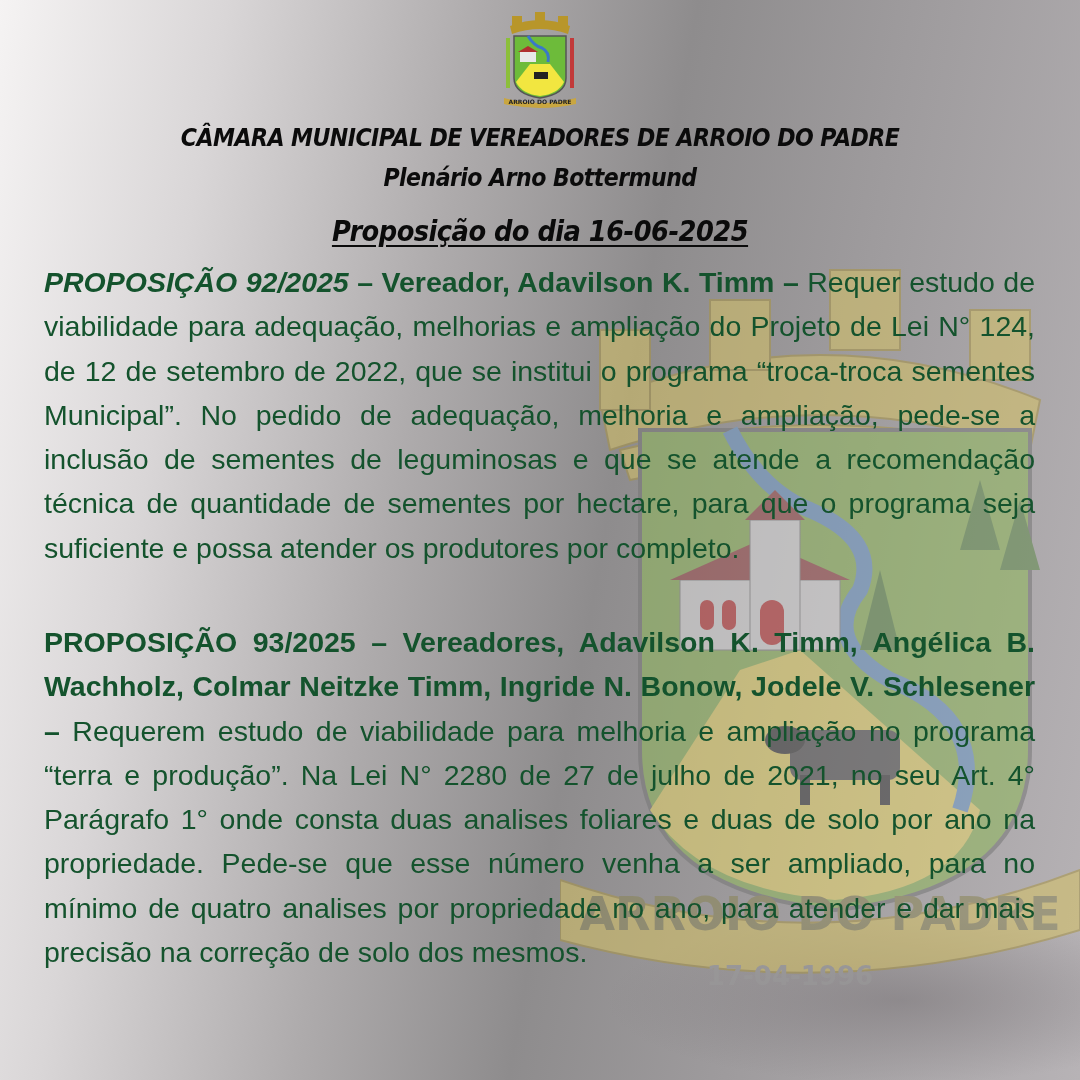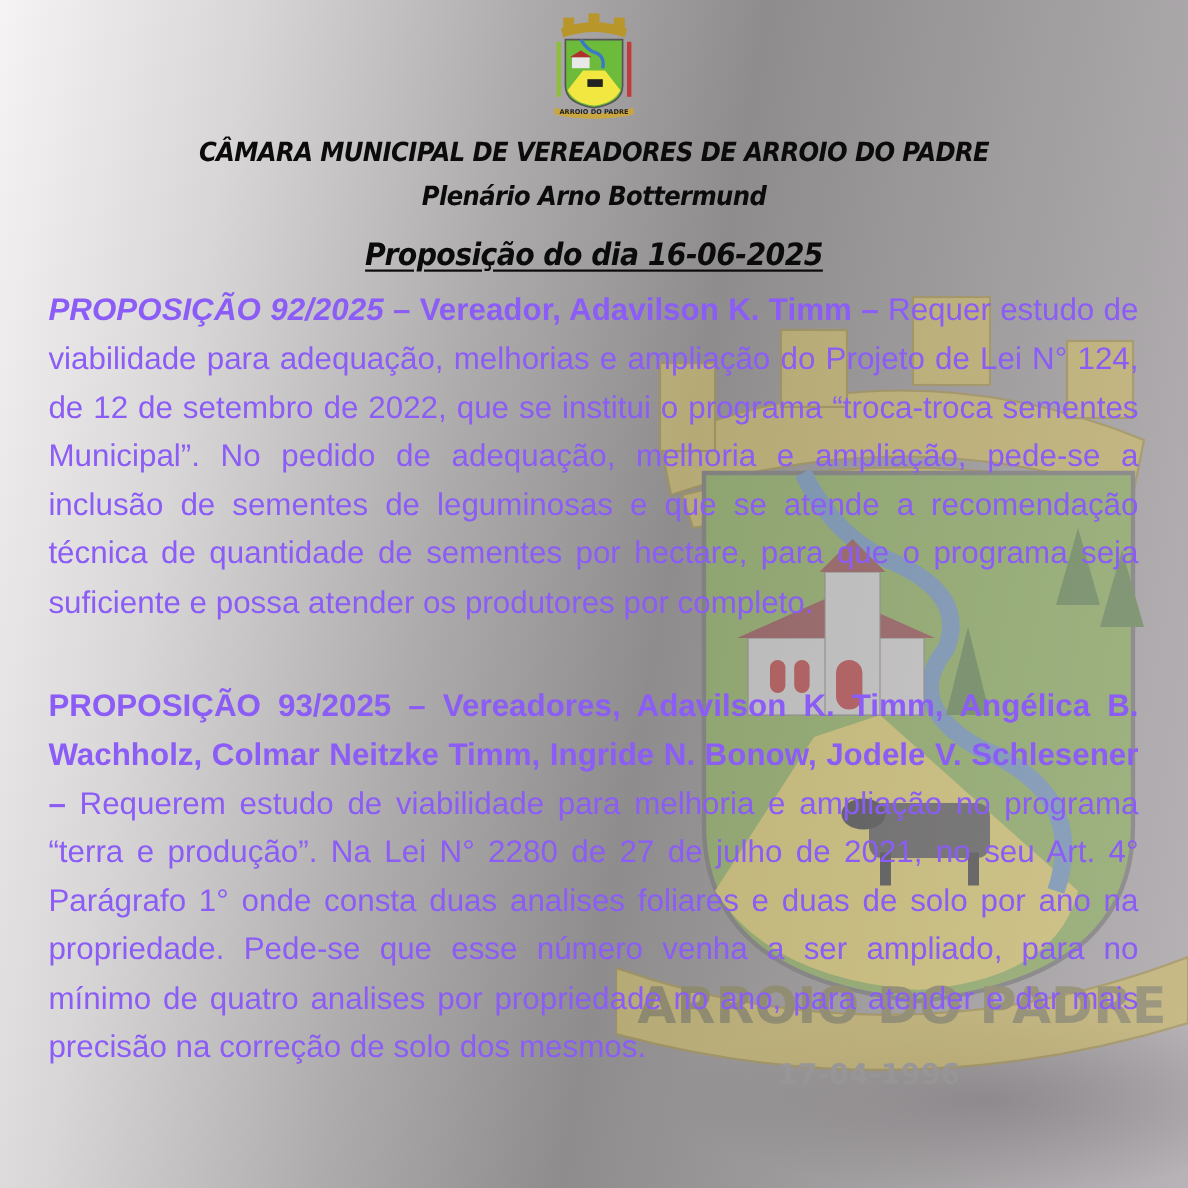--- a/index.html
+++ b/index.html
@@ -11,21 +11,21 @@
     font-family: "Liberation Sans", sans-serif;
   }
   .watermark { position: absolute; left: 560px; top: 250px; width: 520px; height: 760px; opacity: 0.55; }
   .logo { position: absolute; left: 498px; top: 12px; width: 84px; height: 98px; }
   .header { position: absolute; left: 0; width: 1080px; text-align: center; font-family: "DejaVu Sans", sans-serif; font-style: italic; font-weight: bold; color: #0b0b0b; }
   .h1 { top: 124px; font-size: 24px; letter-spacing: -0.6px; transform: scaleX(0.92); }
   .h2 { top: 164px; font-size: 24px; letter-spacing: -0.6px; transform: scaleX(0.92); }
   .h3 { top: 215px; font-size: 28px; letter-spacing: -0.6px; text-decoration: underline; text-underline-offset: 4px; transform: scaleX(0.92); }
   .body-text {
     position: absolute; left: 44px; width: 991px; font-size: 28.5px; line-height: 44.3px;
-    color: #8b5cf6; text-align: justify; text-align-last: left;
+    color: #14532d; text-align: justify; text-align-last: left;
   }
   .p1 { top: 260px; }
   .p2 { top: 620px; }
   .b { font-weight: bold; }
   .bi { font-weight: bold; font-style: italic; }
 </style>
 </head>
 <body>
 
 <svg class="watermark" viewBox="0 0 520 760">

